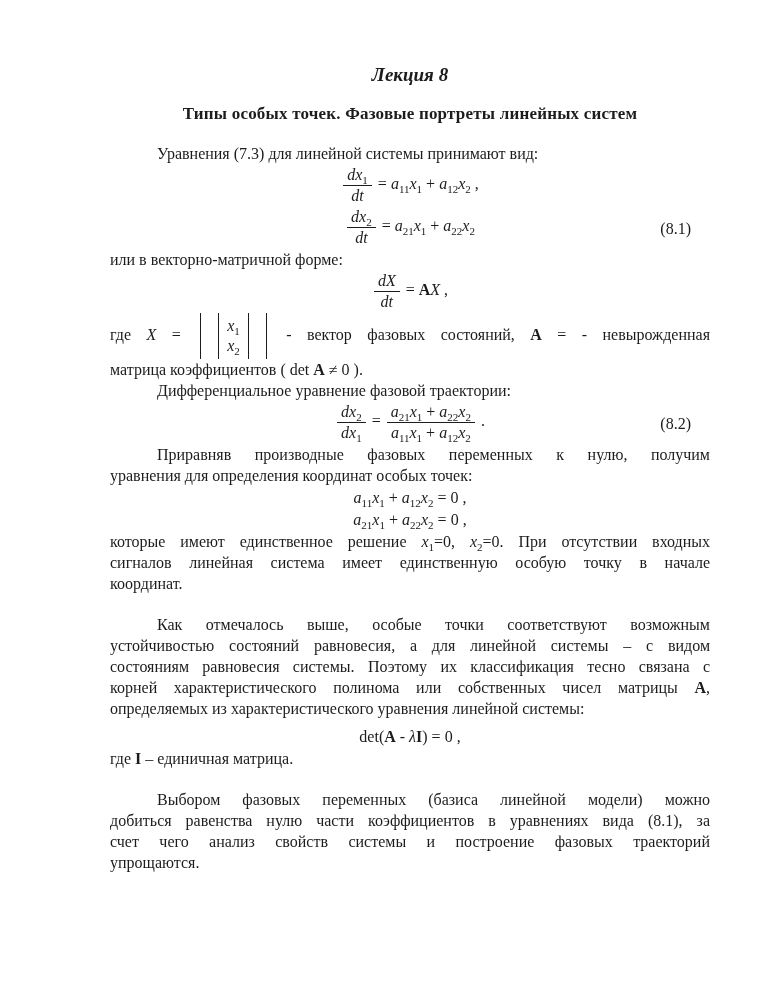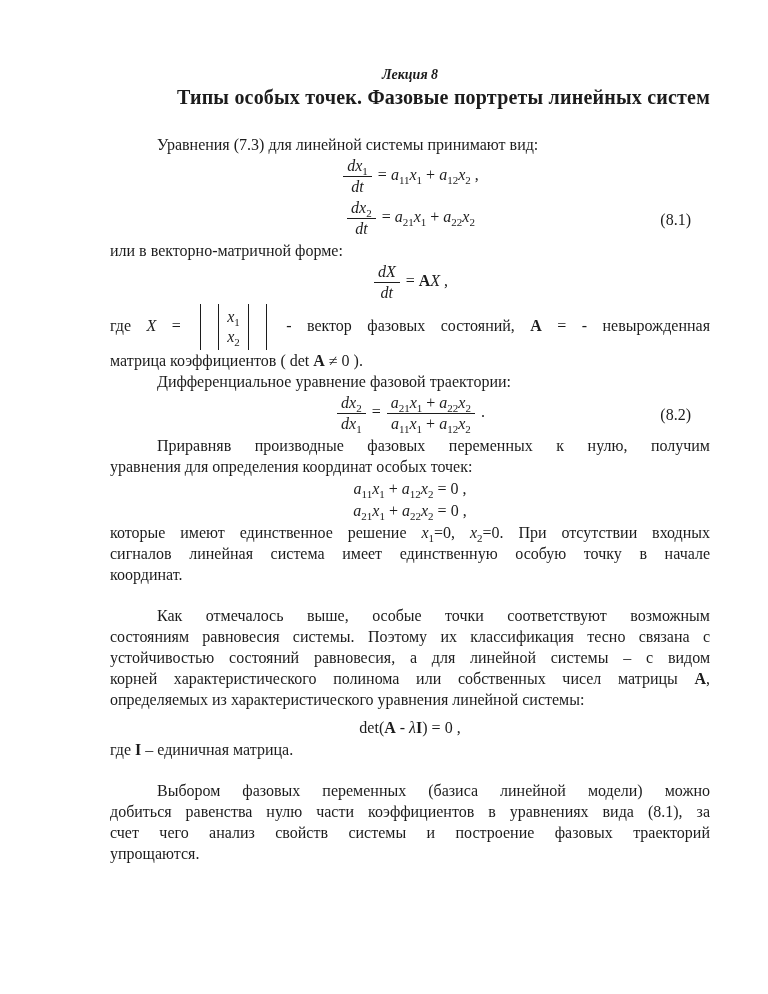--- a/index.html
+++ b/index.html
@@ -5,24 +5,24 @@
   * { box-sizing: border-box; margin: 0; padding: 0; }
   html, body { background: #ffffff; }
   body {
     width: 768px; height: 994px;
     font-family: "Liberation Serif", "DejaVu Serif", serif;
     color: #1c1c1c;
   }
   .page { position: relative; width: 768px; height: 994px; background: #ffffff; overflow: hidden; }
   .content { position: absolute; left: 110px; top: 0; width: 600px; font-size: 16px; line-height: 21px; }
 
-  .title    { margin-top: 64px; text-align: center; font-weight: bold; font-style: italic; font-size: 14px; line-height: 22px; }
-  .subtitle { text-align: right; font-weight: bold; font-size: 20px; line-height: 22px; letter-spacing: 0.2px; }
+  .title    { margin-top: 64px; text-align: center; font-weight: bold; font-style: italic; font-size: 19px; line-height: 22px; }
+  .subtitle { margin-top: 17px; text-align: center; font-weight: bold; font-size: 17px; line-height: 22px; letter-spacing: 0.2px; }
 
-  .para-first { margin-top: 26px; }
+  .para-first { margin-top: 18px; }
   .indent { text-indent: 47px; }
   .jline { text-align: justify; text-align-last: justify; }
   .sp-before { margin-top: 20px; }
 
   .eqrow { position: relative; text-align: center; margin: 1px 8px; }
   .eqrow.det { margin-top: 7px; }
   .eqnum { position: absolute; right: 11px; top: 50%; transform: translateY(-50%); font-style: normal; }
 
   
   .mi { font-style: italic; }
@@ -78,22 +78,22 @@
     <div>уравнения для определения координат особых точек:</div>
 
     <div class="eqrow"><span class="mi">a<sub>11</sub></span><span class="mi">x<sub>1</sub></span><span class="mu"> + </span><span class="mi">a<sub>12</sub></span><span class="mi">x<sub>2</sub></span><span class="mu"> = 0 ,</span></div>
     <div class="eqrow"><span class="mi">a<sub>21</sub></span><span class="mi">x<sub>1</sub></span><span class="mu"> + </span><span class="mi">a<sub>22</sub></span><span class="mi">x<sub>2</sub></span><span class="mu"> = 0 ,</span></div>
 
     <div class="jline"><span class="mu">которые имеют единственное решение </span><span class="mi">x<sub>1</sub></span><span class="mu">=0, </span><span class="mi">x<sub>2</sub></span><span class="mu">=0. При отсутствии входных</span></div>
     <div class="jline">сигналов линейная система имеет единственную особую точку в начале</div>
     <div>координат.</div>
 
     <div class="jline indent sp-before">Как отмечалось выше, особые точки соответствуют возможным</div>
+    <div class="jline">устойчивостью состояний равновесия, а для линейной системы – с видом</div>
     <div class="jline">состояниям равновесия системы. Поэтому их классификация тесно связана с</div>
-    <div class="jline">устойчивостью состояний равновесия, а для линейной системы – с видом</div>
     <div class="jline"><span class="mu">корней характеристического полинома или собственных чисел матрицы </span><span class="mb">A</span><span class="mu">,</span></div>
     <div>определяемых из характеристического уравнения линейной системы:</div>
 
     <div class="eqrow det"><span class="mu">det(</span><span class="mb">A</span><span class="mu"> - </span><span class="mi">λ</span><span class="mb">I</span><span class="mu">) = 0 ,</span></div>
     <div><span class="mu">где </span><span class="mb">I</span><span class="mu"> – единичная матрица.</span></div>
 
     <div class="jline indent sp-before">Выбором фазовых переменных (базиса линейной модели) можно</div>
     <div class="jline">добиться равенства нулю части коэффициентов в уравнениях вида (8.1), за</div>
     <div class="jline">счет чего анализ свойств системы и построение фазовых траекторий</div>
     <div>упрощаются.</div>

